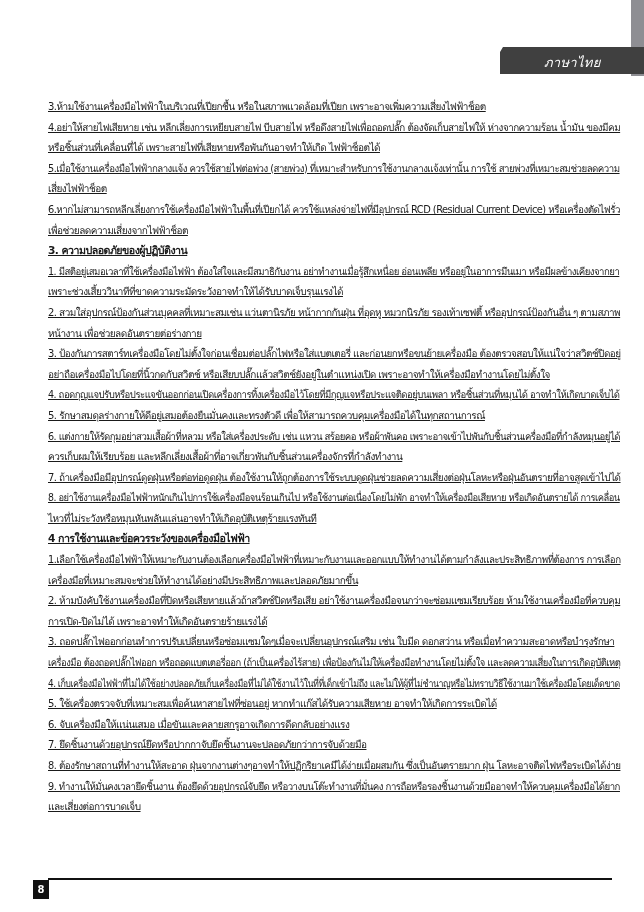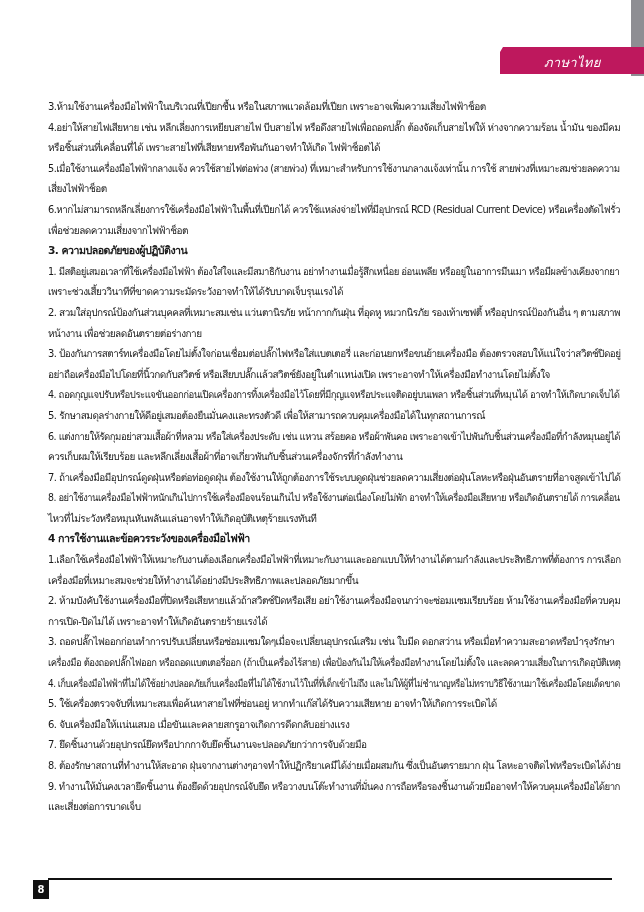--- a/index.html
+++ b/index.html
@@ -1,22 +1,22 @@
 <!DOCTYPE html>
 <html><head>
 <meta charset="utf-8">
 <style>
   html, body { margin: 0; padding: 0; background: #ffffff; }
   body { width: 644px; height: 912px; position: relative; overflow: hidden;
          font-family: "DejaVu Sans", "Liberation Sans", sans-serif; color: #1a1a1a; }
   .side-bar { position: absolute; top: 0; right: 0; width: 13px; height: 76px; background: #8e8e93; }
-  .lang-tab { position: absolute; top: 47px; left: 500px; width: 144px; height: 27px; background: #be185d;
+  .lang-tab { position: absolute; top: 47px; left: 500px; width: 144px; height: 27px; background: #404040;
               clip-path: polygon(3px 0, 100% 0, 100% 100%, 0 100%, 0 5px); }
   .lang-tab span { position: absolute; left: 44px; top: 5px; font-size: 13px; color: #ffffff; font-style: italic; letter-spacing: 0.3px; }
-  .content { position: absolute; left: 48px; top: 97px; width: 580px; }
+  .content { position: absolute; left: 48px; top: 97px; width: 580px; text-decoration: underline; }
   .line { font-size: 10.2px; line-height: 20.6px; white-space: nowrap; letter-spacing: -0.55px; transform-origin: left center; }
   .heading { font-weight: bold; font-size: 10.8px; }
   .footer-rule { position: absolute; left: 48px; top: 878px; width: 564px; height: 2px; background: #111; }
   .page-num { position: absolute; left: 33px; top: 880px; width: 16px; height: 19px; background: #111; color: #fff;
               font-size: 10px; font-weight: bold; text-align: center; line-height: 19px; }
 </style>
 </head>
 <body>
 
 <div class="side-bar"></div>

